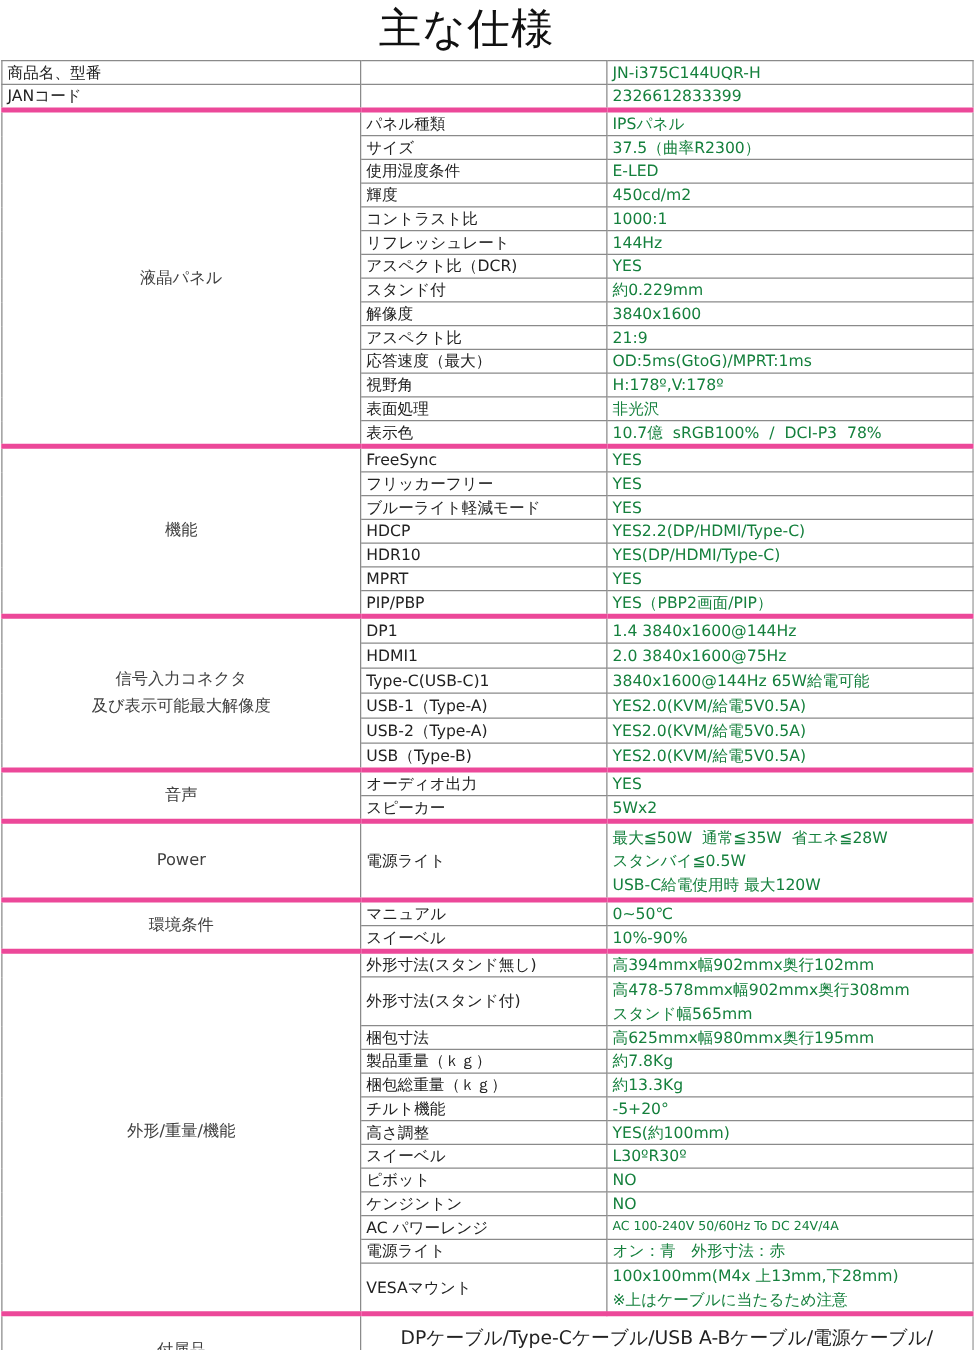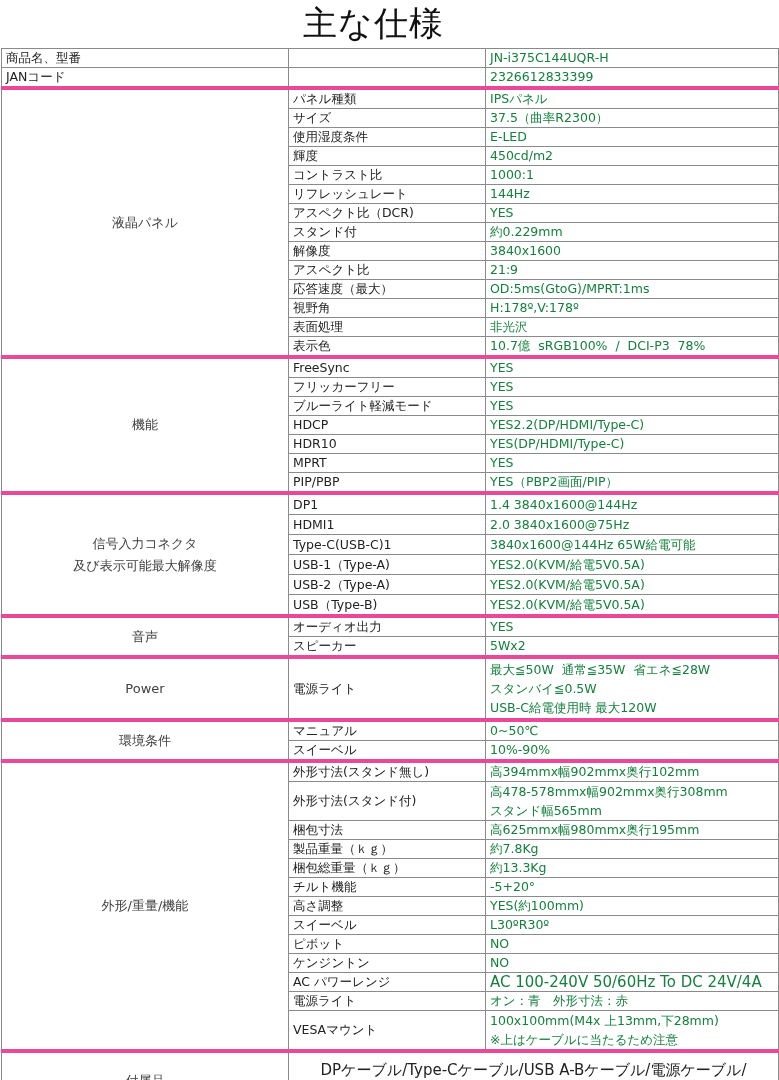--- a/index.html
+++ b/index.html
@@ -67,21 +67,21 @@
     }
     table.spec td.acc {
       text-align: center;
       font-size: 15px;
       line-height: 22px;
       white-space: normal;
       height: 56px;
       padding: 0 10px;
     }
     table.spec td.small {
-      font-size: 15px;
+      font-size: 10px;
     }
     col.c1 { width: 287px; }
     col.c2 { width: 197px; }
     col.c3 { width: 293px; }
   </style>
 </head>
 <body>
 
 <div class="title">主な仕様</div>
 

